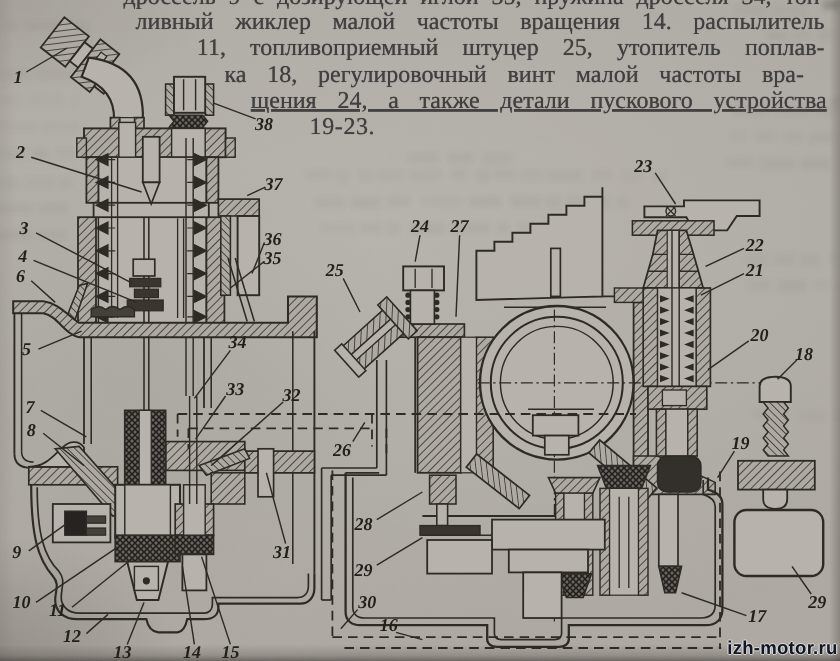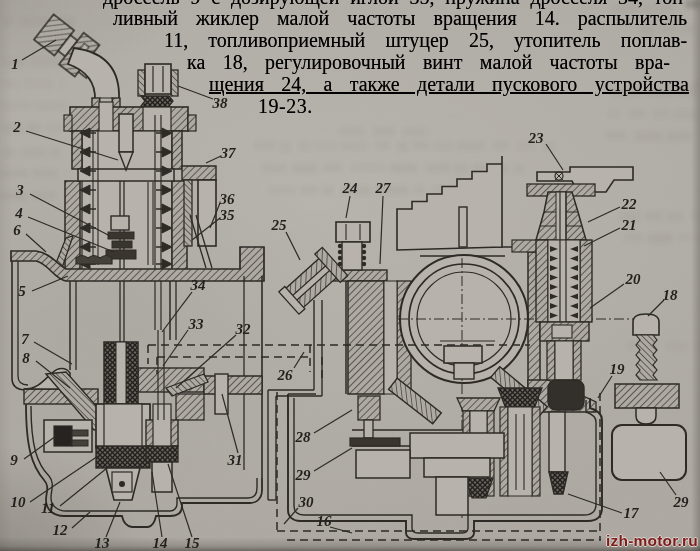--- a/index.html
+++ b/index.html
@@ -8,24 +8,24 @@
 #paper{position:absolute;left:0;top:0;width:700px;height:551px;
  background:
   radial-gradient(ellipse 900px 500px at 45% 35%, rgba(255,255,255,0.10), rgba(0,0,0,0.02) 70%),
   radial-gradient(ellipse 300px 260px at 120px 310px, rgba(60,54,48,0.06), rgba(0,0,0,0) 75%),
   linear-gradient(to right, rgba(60,50,40,0.10) 0px, rgba(0,0,0,0) 12px),
   linear-gradient(to left, rgba(40,35,30,0.30) 0px, rgba(0,0,0,0) 9px),
   linear-gradient(to top, rgba(35,30,26,0.55) 0px, rgba(45,40,34,0.22) 5px, rgba(0,0,0,0) 14px),
   radial-gradient(ellipse 260px 120px at 0% 0%, rgba(50,45,40,0.10), rgba(0,0,0,0) 70%),
   radial-gradient(ellipse 200px 140px at 0% 100%, rgba(40,35,30,0.22), rgba(0,0,0,0) 75%),
   #b2aea7;}
-.cap{position:absolute;color:#000000;font-size:20px;line-height:22px;
+.cap{position:absolute;color:#404040;font-size:20px;line-height:22px;
  white-space:nowrap;text-shadow:0 0 0.6px rgba(42,37,35,0.75);text-align:center;}
 #wm{position:absolute;right:2px;bottom:1px;font-family:"Liberation Sans",sans-serif;
- font-weight:bold;font-size:15.5px;color:#7f1d1d;letter-spacing:0.2px;
+ font-weight:bold;font-size:15.5px;color:#0f172a;letter-spacing:0.2px;
  text-shadow:-1px 0 0 #d8d5cf, 1px 0 0 #d8d5cf, 0 -1px 0 #d8d5cf, 0 1px 0 #d8d5cf;}
 </style>
 </head>
 <body>
 <div id="paper"></div>
 <svg width="700" height="551" style="position:absolute;left:0;top:0;">
     <rect width="700" height="551" filter="url(#nzA)" opacity="0.10"></rect>
 <defs>
       <filter id="nzA" x="0" y="0" width="100%" height="100%">
  <feTurbulence type="fractalNoise" baseFrequency="0.5" numOctaves="2" seed="11"></feTurbulence>

